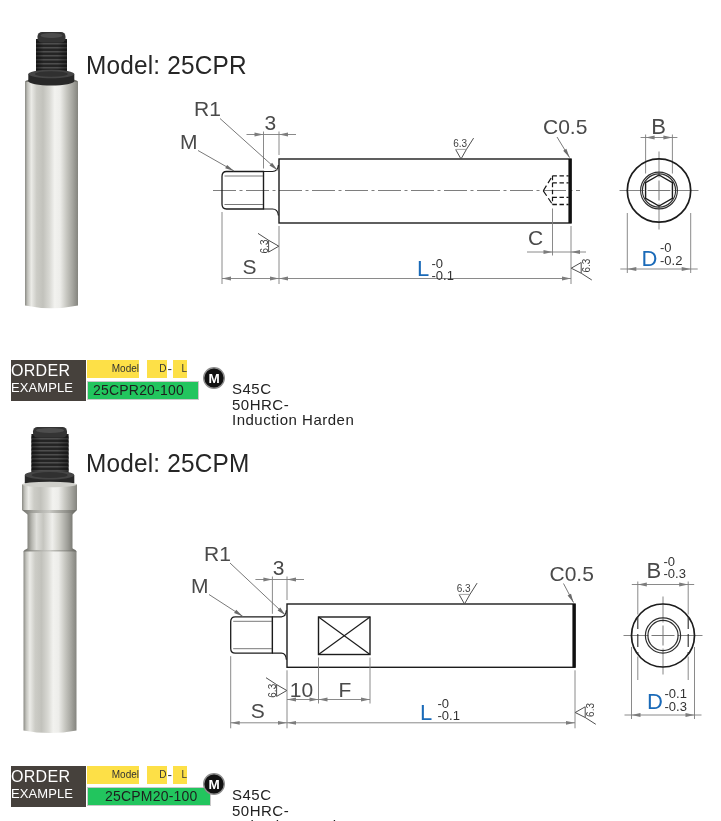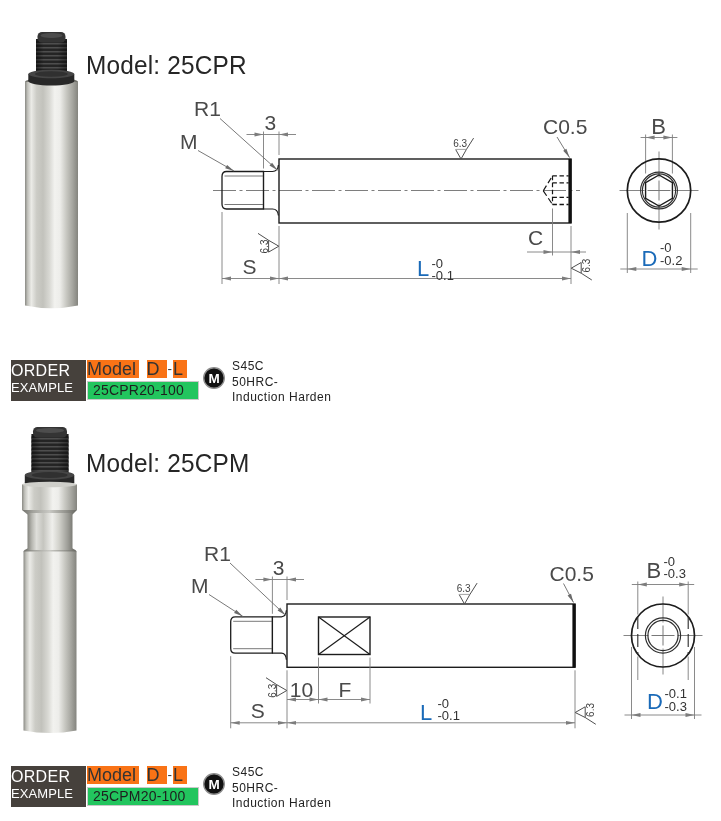--- a/index.html
+++ b/index.html
@@ -1,22 +1,22 @@
 <!DOCTYPE html>
 <html><head>
 <meta charset="utf-8">
 <style>
  html,body { margin:0; padding:0; background:#ffffff; }
  body { width:721px; height:821px; position:relative; font-family:"Liberation Sans",sans-serif; }
  .abs { position:absolute; }
  .heading { font-size:26.5px; color:#262626; letter-spacing:0.2px; transform:scaleX(0.92); transform-origin:left top; white-space:nowrap; }
  .orderbox { background:#46413c; color:#ffffff; }
- .graybox { background:#f97316; color:#333; font-size:18px; text-align:left; }
+ .graybox { background:#fde047; color:#333; font-size:10px; text-align:right; }
  .whitebox { background:#22c55e; border:1px solid #c9c9c9; color:#1e1e1e; font-size:14px; }
- .mat { font-size:12px; color:#222; line-height:15.4px; letter-spacing:0.5px; }
+ .mat { font-size:15px; color:#222; line-height:15.4px; letter-spacing:0.5px;margin-top:22px; }
 </style>
 </head>
 <body>
 <div class="abs heading" style="left:86px; top:49.5px;">Model: 25CPR</div>
 <div class="abs heading" style="left:86px; top:448px;">Model: 25CPM</div>
 
 <svg class="abs" style="left:0;top:0" width="721" height="821" viewBox="0 0 721 821">
 
 <defs>
  <linearGradient id="cyl" x1="0" y1="0" x2="1" y2="0">
@@ -322,18 +322,18 @@
 <div class="abs mat" style="left:232px; top:359.3px;">S45C<br>50HRC-<br>Induction Harden</div>
 
 <div class="abs orderbox" style="left:11px; top:766px; width:75px; height:41px;">
   <div style="font-size:16px; letter-spacing:0.3px; margin-top:2px;">ORDER</div>
   <div style="font-size:13px; letter-spacing:0.1px; margin-top:0px;">EXAMPLE</div>
 </div>
 <div class="abs graybox" style="left:87px; top:765.5px; width:52px; height:18.5px; line-height:18px;">Model</div>
 <div class="abs graybox" style="left:146.5px; top:765.5px; width:20px; height:18.5px; line-height:18px;">D</div>
 <div class="abs" style="left:166.5px; top:765.5px; width:6.5px; height:18.5px; line-height:17px; text-align:center; color:#333; font-size:13.5px;">-</div>
 <div class="abs graybox" style="left:173px; top:765.5px; width:14px; height:18.5px; line-height:18px;">L</div>
-<div class="abs whitebox" style="left:87px; top:786.5px; width:104.5px; height:17.5px; line-height:17.5px; padding-left:5px; letter-spacing:0.2px;">25CPM20-100</div>
+<div class="abs whitebox" style="left:87px; top:786.5px; width:104.5px; height:17.5px; line-height:17.5px; padding-left:17px; letter-spacing:0.2px;">25CPM20-100</div>
 <svg class="abs" style="left:202px; top:772px;" width="24" height="24" viewBox="0 0 24 24">
   <circle cx="12" cy="12" r="10.3" fill="#111" stroke="#8d8d8d" stroke-width="1.4"></circle>
   <text x="12" y="16.8" font-family="Liberation Sans, sans-serif" font-size="13.5" font-weight="bold" fill="#fff" text-anchor="middle">M</text>
 </svg>
 <div class="abs mat" style="left:232px; top:765.3px;">S45C<br>50HRC-<br>Induction Harden</div>
 
 </body></html>

